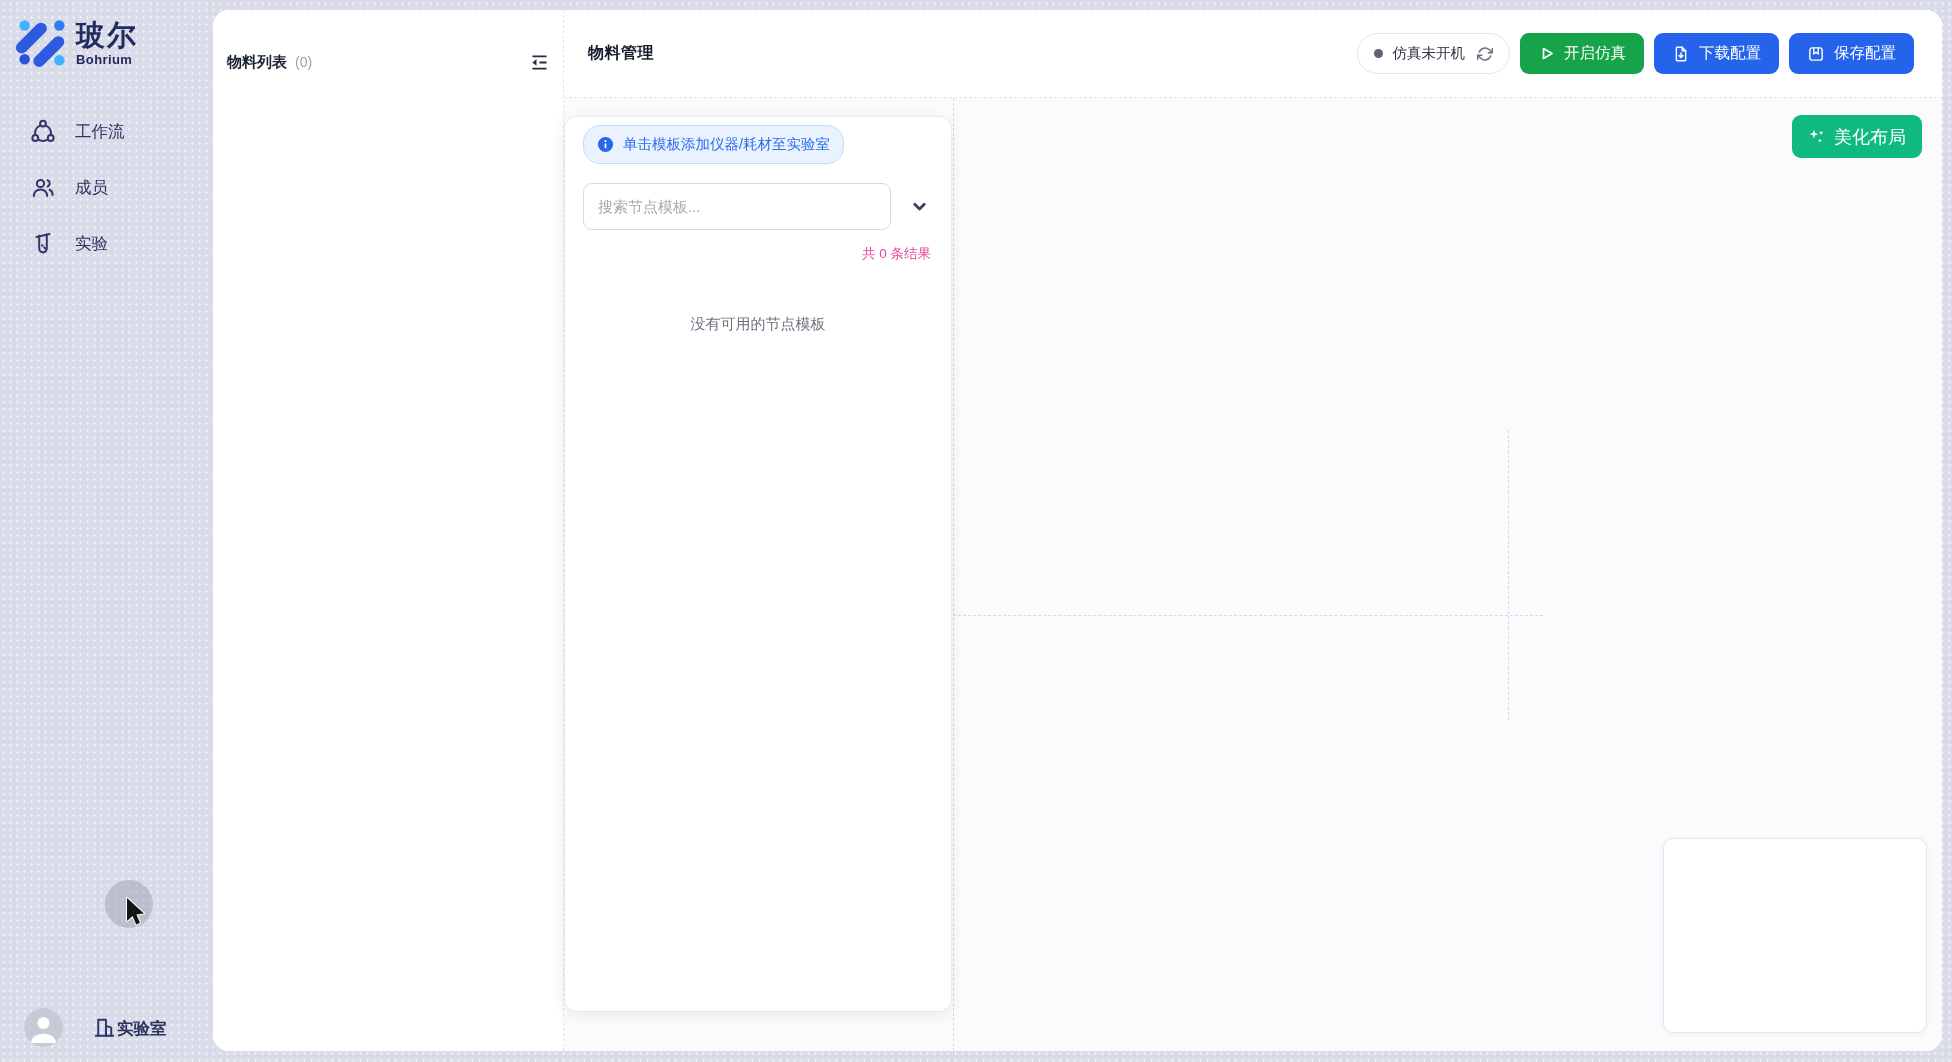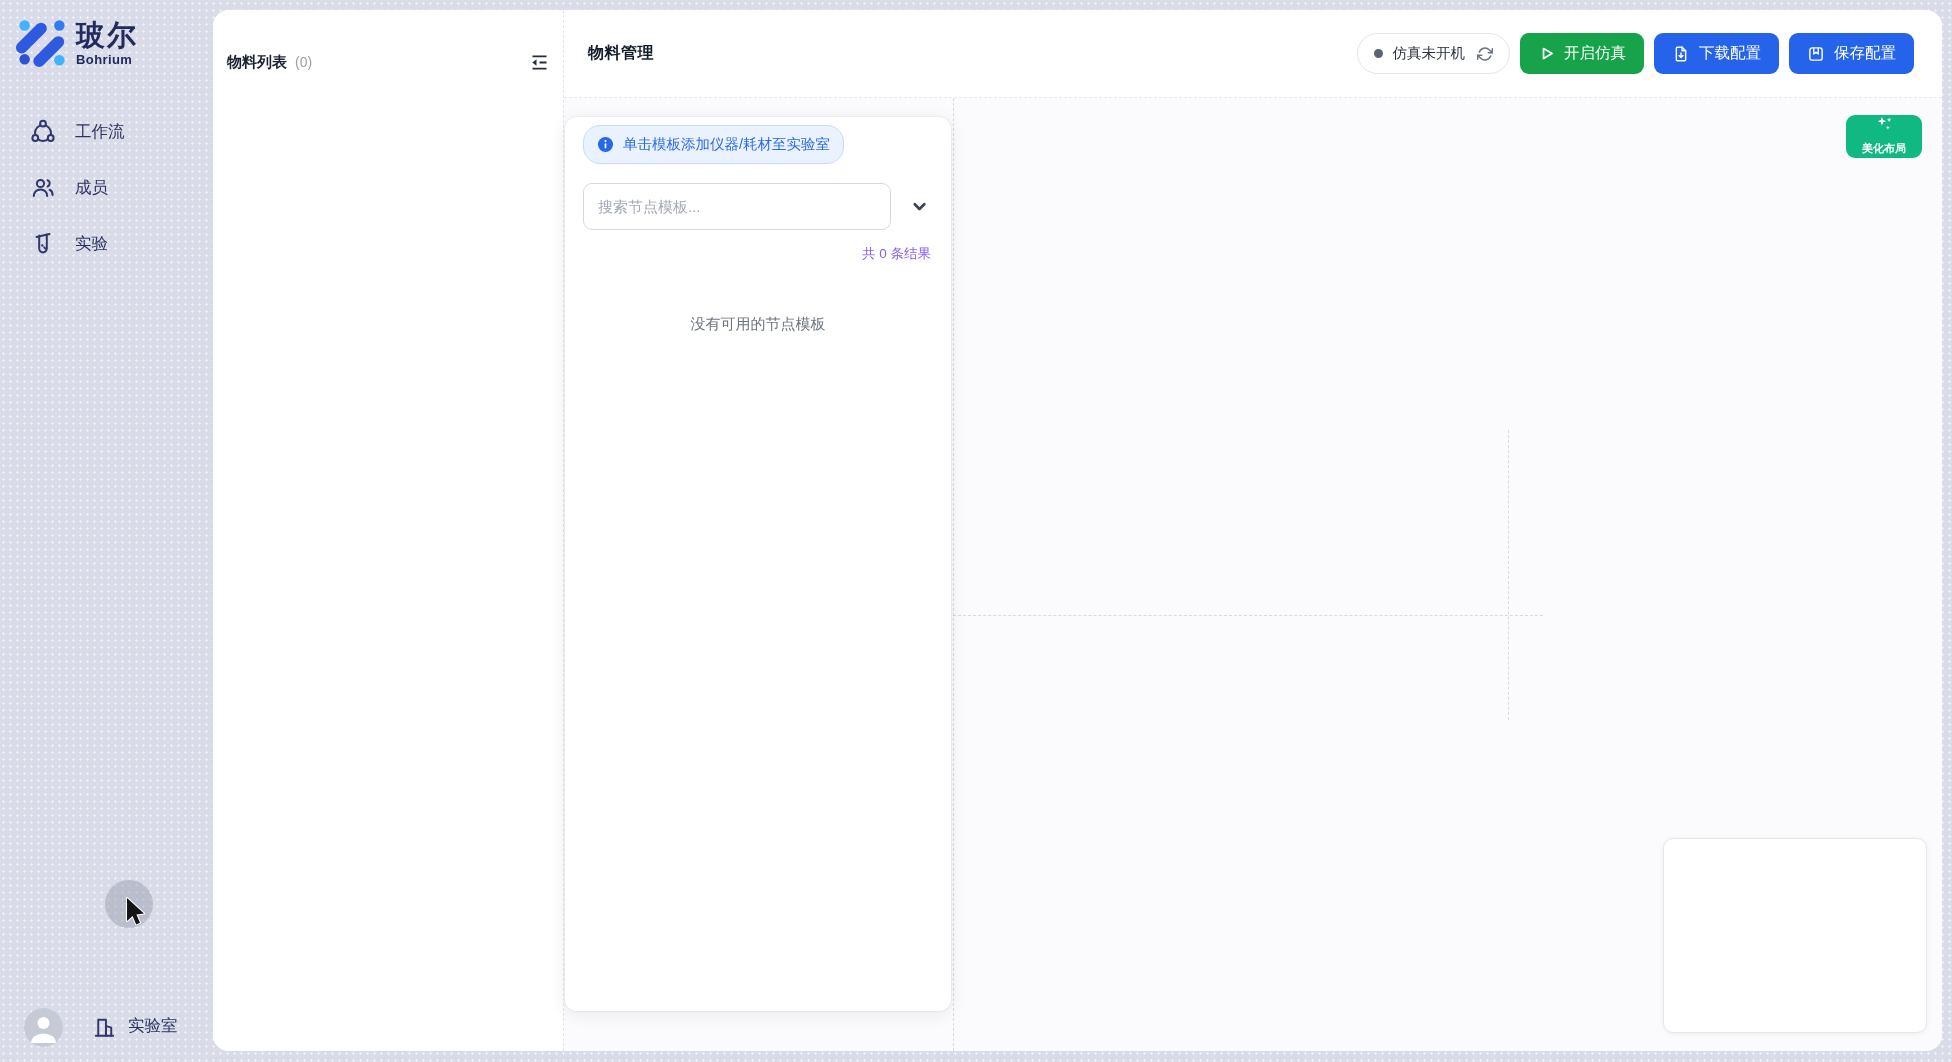--- a/index.html
+++ b/index.html
@@ -20,21 +20,21 @@
   .logo-zh { font-size:29px; font-weight:700; line-height:1.05; letter-spacing:2px; }
   .logo-en { font-size:13px; font-weight:700; letter-spacing:.4px; margin-top:2px; }
 
   .nav { position:absolute; top:107px; left:8px; right:8px; display:flex; flex-direction:column; gap:6px; }
   .nav-item { height:50px; border-radius:11px; display:flex; align-items:center; padding-left:22px; gap:19px;
               font-size:16.5px; color:#2c335f; cursor:pointer; }
   .nav-item.active { background:#fff; font-weight:700; box-shadow:0 1px 3px rgba(40,45,80,.07); }
 
   .sidebar-footer { position:absolute; left:24px; bottom:15px; display:flex; align-items:center; }
   .avatar { width:39px; height:39px; border-radius:50%; overflow:hidden; cursor:pointer; }
-  .workspace { display:flex; align-items:flex-start; gap:11px; margin-left:29px; font-size:16.5px; font-weight:400; color:#2c335f; cursor:pointer; }
+  .workspace { display:flex; align-items:flex-end; margin-left:29px; font-size:16.5px; font-weight:700; color:#2c335f; cursor:pointer; }
 
   .ripple { position:absolute; left:105px; top:880px; width:48px; height:48px; border-radius:50%;
             background:rgba(148,153,168,.45); }
   .cursor { position:absolute; left:124px; top:897px; }
 
   
   .main { position:absolute; left:213px; top:10px; width:1729px; height:1041px;
           background:#fff; border-radius:16px; overflow:hidden; }
 
   .material-panel { position:absolute; left:0; top:0; width:350px; height:100%; background:#fff; }
@@ -61,42 +61,42 @@
   .btn-green { background:#16a34a; }
   .btn-blue  { background:#2563eb; }
 
   .canvas { position:absolute; left:351px; top:88px; right:0; bottom:0; background:#fbfbfd; }
   .guide { position:absolute; }
   .guide-v1 { left:389px; top:0; bottom:0; width:0; border-left:1px dashed #d8d9e4; }
   .guide-h1 { left:389px; top:517px; width:590px; height:0; border-top:1px dashed #d8d9e4; }
   .guide-v2 { left:944px; top:332px; height:290px; width:0; border-left:1px dashed #d8d9e4; }
 
   .beautify-btn { position:absolute; top:17px; right:20px; height:43px; border:none; border-radius:9px;
-                  background:#10b981; color:#fff; font-size:11px; font-weight:700; display:inline-flex;
+                  background:#10b981; color:#fff; font-size:18px; font-weight:400; display:inline-flex;
                   align-items:center; gap:9px; padding:0 16px; cursor:pointer;
-                  font-family:"Liberation Sans", sans-serif;flex-direction:column; }
+                  font-family:"Liberation Sans", sans-serif; }
 
   .minimap { position:absolute; left:1099px; top:740px; width:264px; height:195px; background:#fff;
              border:1px solid #e4e5ed; border-radius:10px; box-shadow:0 1px 6px rgba(20,25,60,.05); }
 
   
   .template-panel { position:absolute; left:352px; top:107px; width:386px; height:894px; background:#fff;
                     border-radius:12px; padding:8px 18px 0;
                     box-shadow:0 3px 16px rgba(55,60,90,.10), 0 0 0 1px rgba(236,237,243,.65); }
   .hint-banner { display:flex; width:fit-content; max-width:100%; align-items:center; gap:9px;
                  background:#e9f2fe; border:1px solid #c3dcfd; border-radius:17px; padding:9px 13px;
                  color:#2a6bea; font-size:14.5px; }
   .search-row { margin-top:19px; display:flex; align-items:center; }
   .search-input { width:308px; height:47px; border:1px solid #d5d8df; border-radius:9px; padding:0 14px;
                   font-size:15px; color:#333; outline:none; background:#fff;
                   font-family:"Liberation Sans", sans-serif; }
   .search-input::placeholder { color:#a3a9b4; }
   .expand-btn { margin-left:auto; background:none; border:none; cursor:pointer; width:28px; height:28px;
                 display:flex; align-items:center; justify-content:center; }
-  .results-count { text-align:right; padding-right:2px; margin-top:15px; font-size:13.5px; color:#8b5cf6; }
+  .results-count { text-align:right; padding-right:2px; margin-top:15px; font-size:13.5px; color:#ec4899; }
   .empty-msg { text-align:center; margin-top:52px; font-size:15px; color:#6d7380; }
 
   svg { display:block; }
 </style>
 </head>
 <body>
 
 <div class="sidebar">
   <div class="logo">
     <svg width="54" height="54" viewBox="0 0 56 56">

